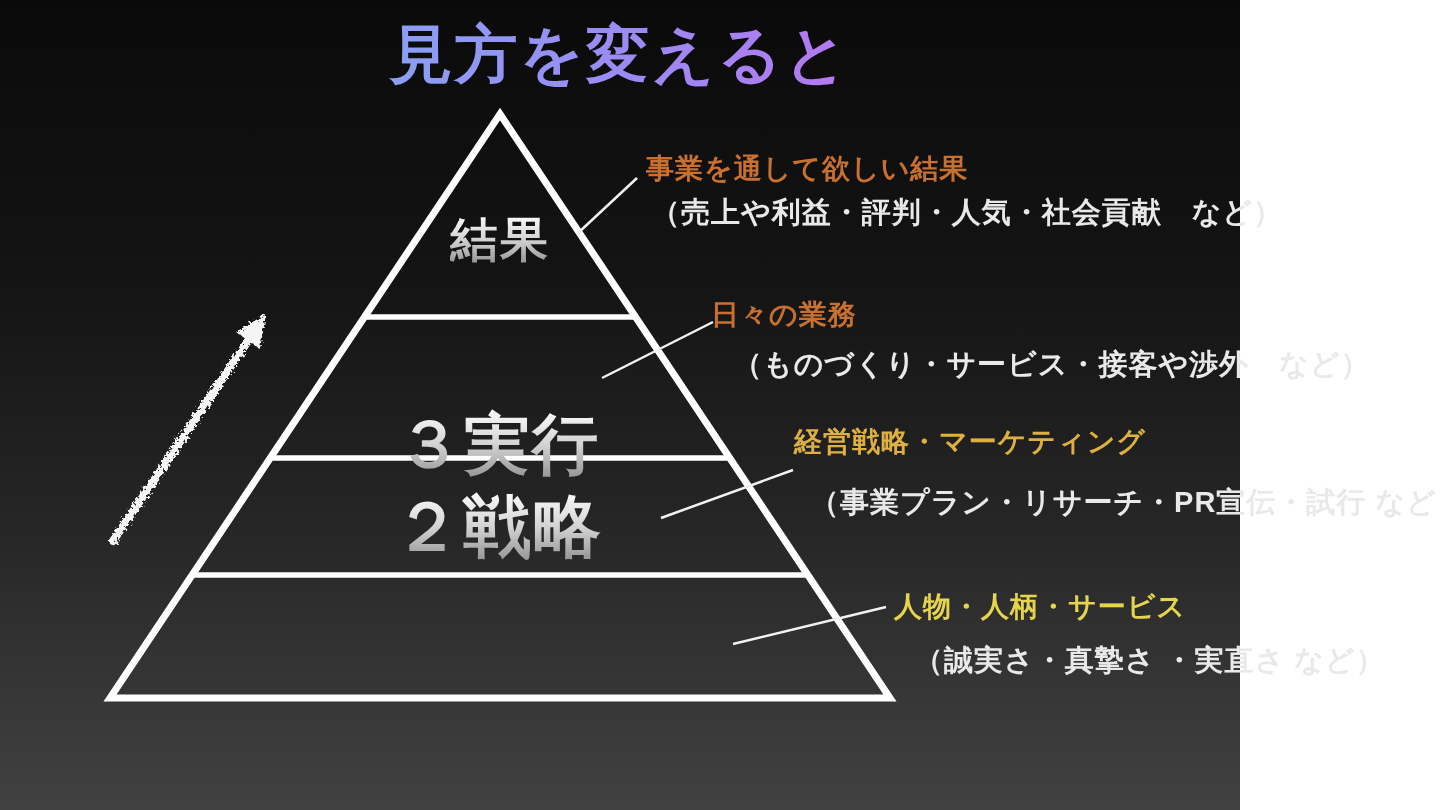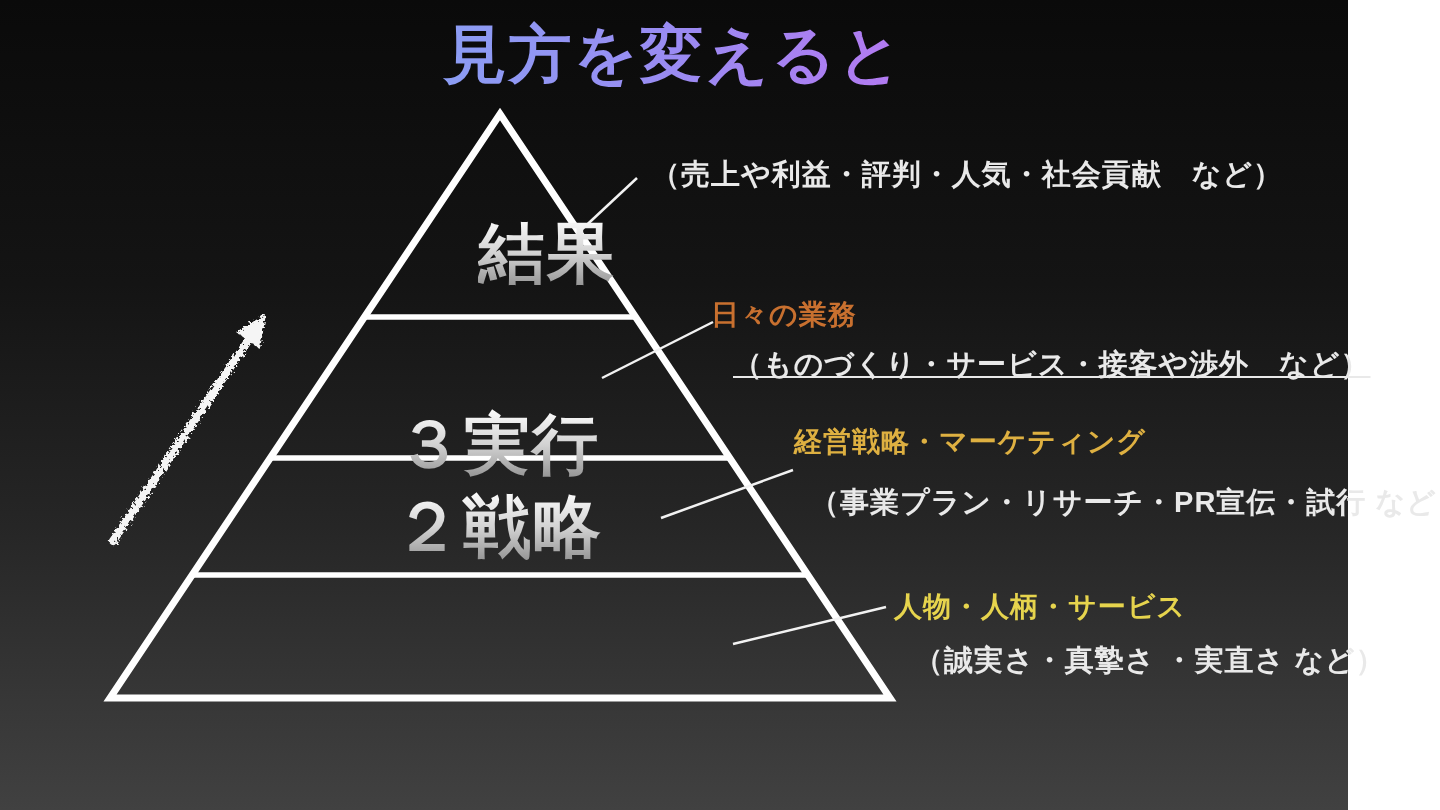--- a/index.html
+++ b/index.html
@@ -5,21 +5,21 @@
   html, body {
     margin: 0;
     padding: 0;
     width: 1440px;
     height: 810px;
     overflow: hidden;
     font-family: "Liberation Sans", sans-serif;
   }
   .slide {
     position: relative;
-    width: 1348px;
+    width: 1240px;
     height: 810px;
     background: linear-gradient(180deg, #0a0a0a 0%, #141414 35%, #262626 65%, #383838 88%, #414141 100%);
   }
   .title {
     position: absolute;
     top: 12px;
     left: 0;
     width: 100%;
     margin: 0;
     text-align: center;
@@ -42,21 +42,21 @@
     position: absolute;
     transform: translateX(-50%);
     white-space: nowrap;
     font-weight: bold;
     background-image: linear-gradient(180deg, #ffffff 8%, #d2d2d2 50%, #7e7e7e 100%);
     -webkit-background-clip: text;
     background-clip: text;
     color: transparent;
     letter-spacing: 2px;
   }
-  .lv-results  { left: 500px; top: 208px; font-size: 67px; margin-left: 47px; }
+  .lv-results  { left: 500px; top: 208px; font-size: 48px; }
   .lv-exec     { left: 498px; top: 352px; font-size: 66px; margin-top: 48px; }
   .lv-strategy { left: 498px; top: 482px; font-size: 68px; }
   .lv-trust    { left: 496px; top: 597px; font-size: 66px; }
 
   .annotation {
     position: absolute;
     white-space: nowrap;
   }
   .ann-heading {
     font-size: 28px;
@@ -65,21 +65,21 @@
   }
   .ann-detail {
     font-size: 29px;
     font-weight: bold;
     color: #e9e9e9;
     letter-spacing: 1px;
   }
   .a1 { left: 646px; top: 150px; }
   .a1 .ann-detail { margin-top: 5px; padding-left: 5px; }
   .a2 { left: 711px; top: 296px; }
-  .a2 .ann-detail { margin-top: 11px; padding-left: 22px; text-decoration: underline; }
+  .a2 .ann-detail { margin-top: 11px; padding-left: 22px; }
   .a3 { left: 794px; top: 423px; }
   .a3 .ann-detail { margin-top: 22px; padding-left: 16px; }
   .a4 { left: 894px; top: 588px; }
   .a4 .ann-detail { margin-top: 15px; padding-left: 20px; }
 </style>
 </head>
 <body>
 
 <div class="slide">
 
@@ -108,20 +108,21 @@
     <line x1="602" y1="378" x2="713" y2="322" stroke="#f2f2f2" stroke-width="2.5"></line>
     <line x1="661" y1="518" x2="793" y2="470" stroke="#f2f2f2" stroke-width="2.5"></line>
     <line x1="733" y1="644" x2="886" y2="607" stroke="#f2f2f2" stroke-width="2.5"></line>
   </svg>
 
   <div class="level-label lv-results">結果</div>
   <div class="level-label lv-exec">３実行</div>
   <div class="level-label lv-strategy">２戦略</div>
 
   <div class="annotation a1">
+    <div class="ann-heading" style="color: rgb(200, 112, 47);">事業を通して欲しい結果</div>
     <div class="ann-detail">（売上や利益・評判・人気・社会貢献　など）</div>
   </div>
 
   <div class="annotation a2">
     <div class="ann-heading" style="color: rgb(200, 112, 47);">日々の業務</div>
     <div class="ann-detail">（ものづくり・サービス・接客や渉外　など）</div>
   </div>
 
   <div class="annotation a3">
     <div class="ann-heading" style="color: rgb(222, 176, 65);">経営戦略・マーケティング</div>

